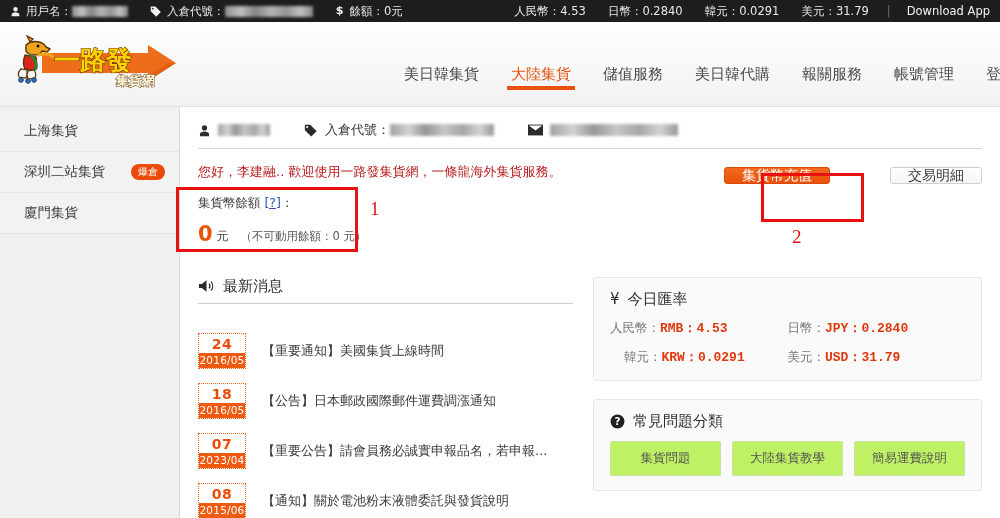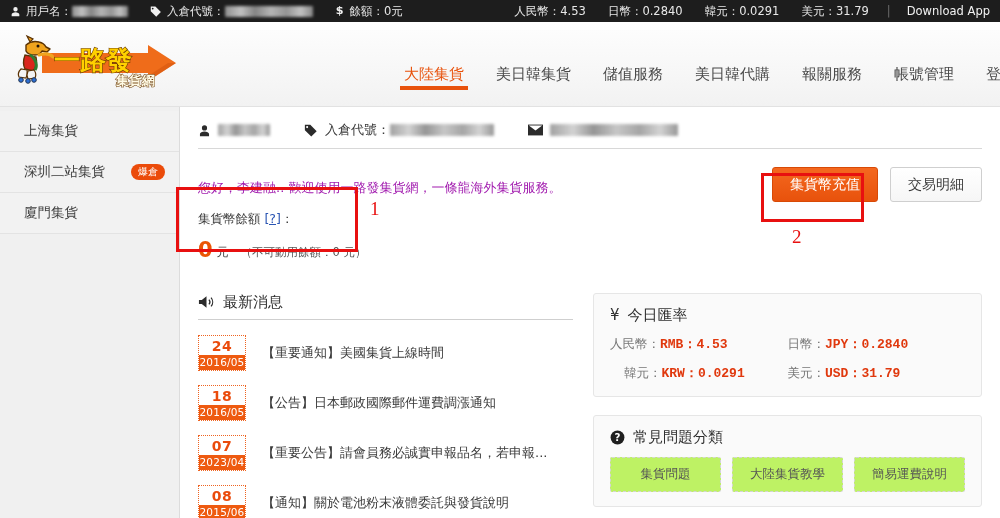--- a/index.html
+++ b/index.html
@@ -136,23 +136,23 @@
     padding-bottom: 9px;
     border-bottom: 1px solid #d8d8d8;
     margin-right: 18px;
     font-size: 13px;
     color: #3a3a3a;
   }
   .us-item { display: flex; align-items: center; margin-right: 34px; white-space: nowrap; }
   .us-item .ic { margin-right: 7px; display: inline-flex; align-items: center; }
 
   .greeting {
-    margin-top: 30px;
+    margin-top: 14px;
     font-size: 13px;
-    color: #a21caf;
+    color: #b91c1c;
   }
 
   
   .balance {
     margin-top: 10px;
     width: 176px;
     font-size: 12.5px;
     color: #3c3c3c;
     line-height: 1.9;
   }
@@ -164,26 +164,27 @@
   
   .actions {
     position: absolute;
     right: 18px;
     top: 60px;
     display: flex;
     gap: 12px;
   }
   .btn {
     font-size: 14px;
-    padding: 9px 17px;
+    padding: 0 17px;
     border-radius: 3px;
     cursor: pointer;
     line-height: 1.1;
     white-space: nowrap;
     box-sizing: border-box;
+    margin-left: 48px;
   }
   .btn-primary {
     background: linear-gradient(180deg,#f4681f 0%,#e8520c 100%);
     color: #fff;
     border: 1px solid #d84a06;
   }
   .btn-default {
     background: linear-gradient(180deg,#ffffff 0%,#f6f6f6 100%);
     color: #3c3c3c;
     border: 1px solid #cfcfcf;
@@ -194,21 +195,21 @@
   .col-left { width: 375px; }
   .col-right { flex: 1; margin-left: 20px; }
 
   .sec-head {
     display: flex;
     align-items: center;
     font-size: 15px;
     color: #2f2f2f;
     padding-bottom: 7px;
     border-bottom: 1px solid #cfcfcf;
-    margin-bottom: 8px;
+    margin-bottom: 22px;
   }
   .sec-head .ic { margin-right: 8px; display: inline-flex; align-items: center; }
 
   .news-item {
     display: flex;
     align-items: center;
     padding: 7px 0;
   }
   .date-badge {
     width: 48px;
@@ -368,22 +369,22 @@
           <path d="M31 22 q10 -3 14 2" fill="none" stroke="#f0a41e" stroke-width="3" stroke-linecap="round"></path>
         </g>
 
         <text x="46" y="36" font-family="DejaVu Sans, sans-serif" font-size="26" font-weight="bold" fill="#ffd000" stroke="#6b3a04" stroke-width="1.2" paint-order="stroke">一路發</text>
         <text x="108" y="52" font-family="DejaVu Sans, sans-serif" font-size="13" font-weight="bold" fill="#fffbe6" stroke="#6b3a04" stroke-width="1" paint-order="stroke">集貨網</text>
       </svg>
     </div>
   </div>
 
   <div class="nav">
+    <div class="nav-item"><span>美日韓集貨</span></div>
     <div class="nav-item active"><span>大陸集貨</span></div>
-    <div class="nav-item"><span>美日韓集貨</span></div>
     <div class="nav-item"><span>儲值服務</span></div>
     <div class="nav-item"><span>美日韓代購</span></div>
     <div class="nav-item"><span>報關服務</span></div>
     <div class="nav-item"><span>帳號管理</span></div>
     <div class="nav-item"><span>登出</span></div>
   </div>
 </div>
 
 <div class="layout">
 

